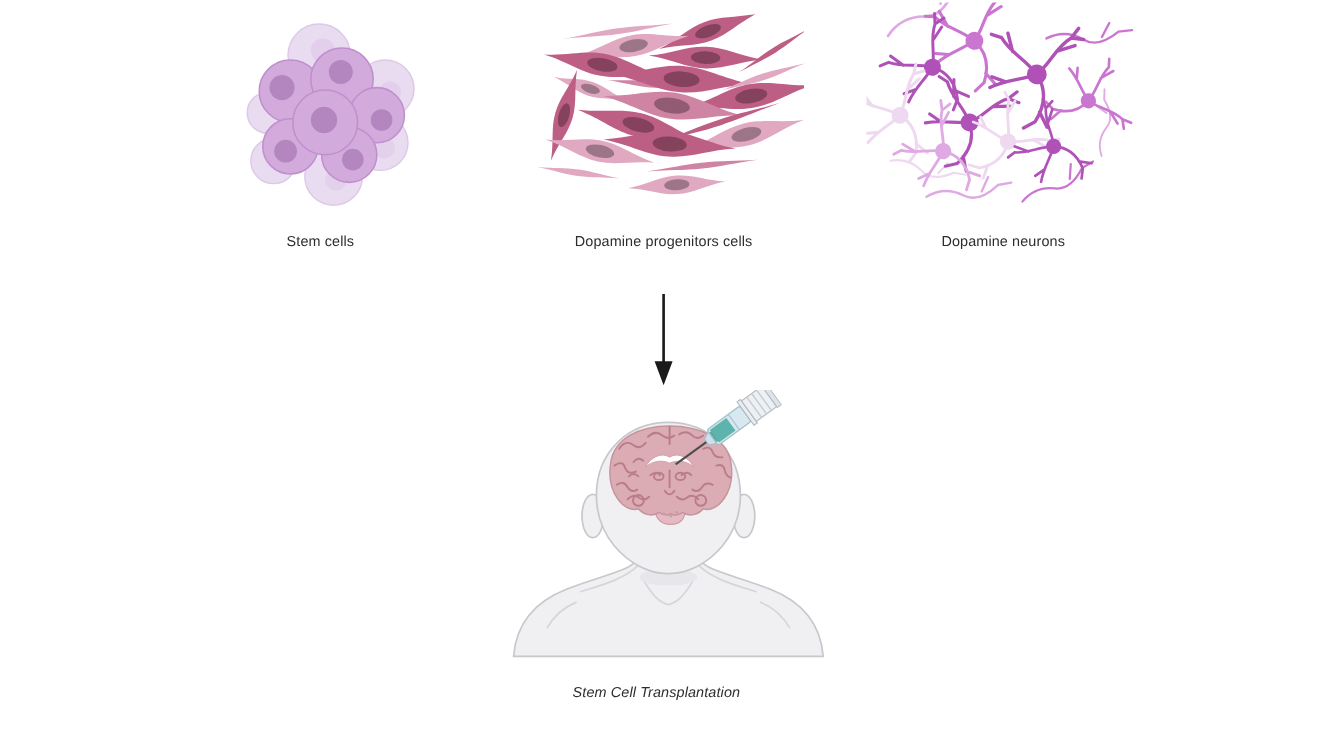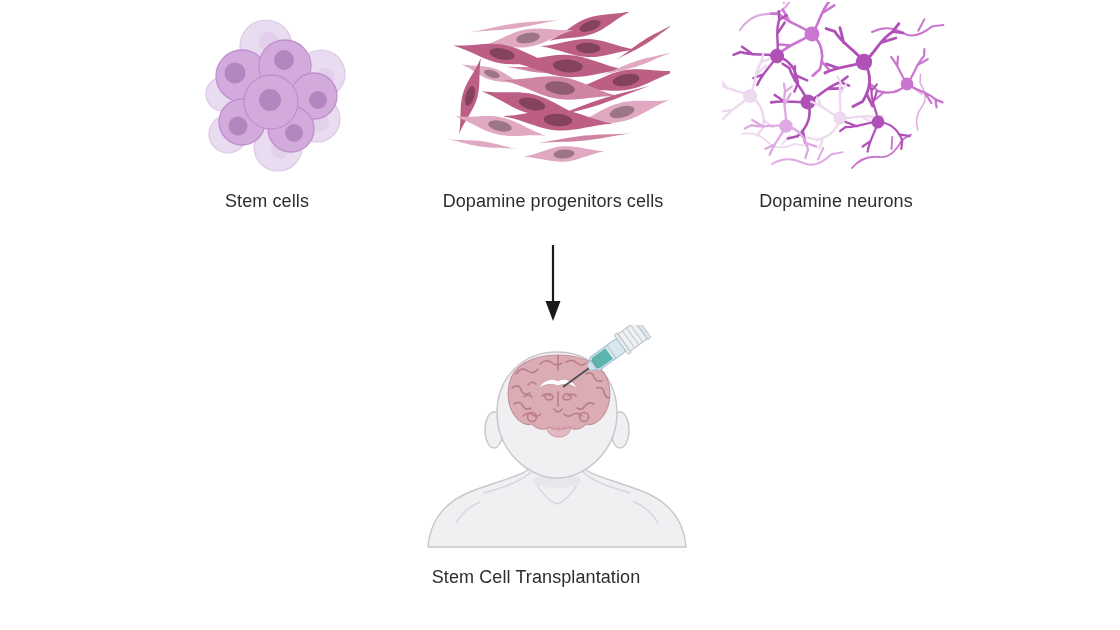--- a/index.html
+++ b/index.html
@@ -1,21 +1,21 @@
 <!DOCTYPE html>
 <html style="--label_text: #2d2d2d; --arrow: #1a1a1a; --stem_cell_body: #d2abdc; --stem_cell_nucleus: #b486c0; --stem_cell_pale: #e9dcf0; --progenitor_dark: #bd5f85; --progenitor_nucleus: #9c3a64; --progenitor_light: #e0a9c1; --neuron_dark: #b051b8; --neuron_mid: #ca76d0; --neuron_light: #dfaae3; --neuron_pale: #eed9f0; --brain: #dbacb4; --brain_folds: #bb7c89; --body_gray: #f0f0f3; --body_outline: #c7c7cc; --syringe_liquid: #5db4ac; --syringe_barrel: #d7e8f0;"><head>
 <meta charset="utf-8">
 <style>
   html,body{margin:0;padding:0;}
   body{background:#ffffff;font-family:"Liberation Sans", sans-serif;}
   #canvas{position:relative;width:1120px;height:630px;background:#ffffff;overflow:hidden;}
   .illus{position:absolute;}
   .caption{
     position:absolute;width:320px;text-align:center;
-    font-size:18px;line-height:22px;color:var(--label_text,#2d2d2d);
+    font-size:12px;line-height:22px;color:var(--label_text,#2d2d2d);
     letter-spacing:0.1px;
   }
   
   .sc-pale{fill:var(--stem_cell_pale,#e9dcf0);stroke:#ddc9e7;stroke-width:1.2;}
   .sc-pale-n{fill:#dfc8e8;}
   .sc-body{fill:var(--stem_cell_body,#d2abdc);stroke:#c08fcd;stroke-width:1.3;}
   .sc-nuc{fill:var(--stem_cell_nucleus,#b486c0);}
   
   .pd{color:var(--progenitor_dark,#bd5f85);}
   .pm{color:#d084a3;}
@@ -199,15 +199,15 @@
       <line x1="81" y1="-10.5" x2="81" y2="10.5" stroke="#c6cdd2" stroke-width="1.2"></line>
       <line x1="86" y1="-10.5" x2="86" y2="10.5" stroke="#c6cdd2" stroke-width="1.2"></line>
       <line x1="91" y1="-10.5" x2="91" y2="10.5" stroke="#c6cdd2" stroke-width="1.2"></line>
       <rect x="96.5" y="-11.5" width="4" height="23" fill="#dfe4e8" stroke="#b5bdc3" stroke-width="0.8"></rect>
     </g>
   </svg>
 
   <div class="caption" style="left:107px;top:190px;">Stem cells</div>
   <div class="caption" style="left:676px;top:190px;">Dopamine neurons</div>
   <div class="caption" style="left:393px;top:190px;">Dopamine progenitors cells</div>
-  <div class="caption" style="left:376px;top:566px;">Stem Cell Transplantation</div>
+  <div class="caption" style="left:387px;top:566px;font-style:italic;">Stem Cell Transplantation</div>
 
 </div>
 
 </body></html>

